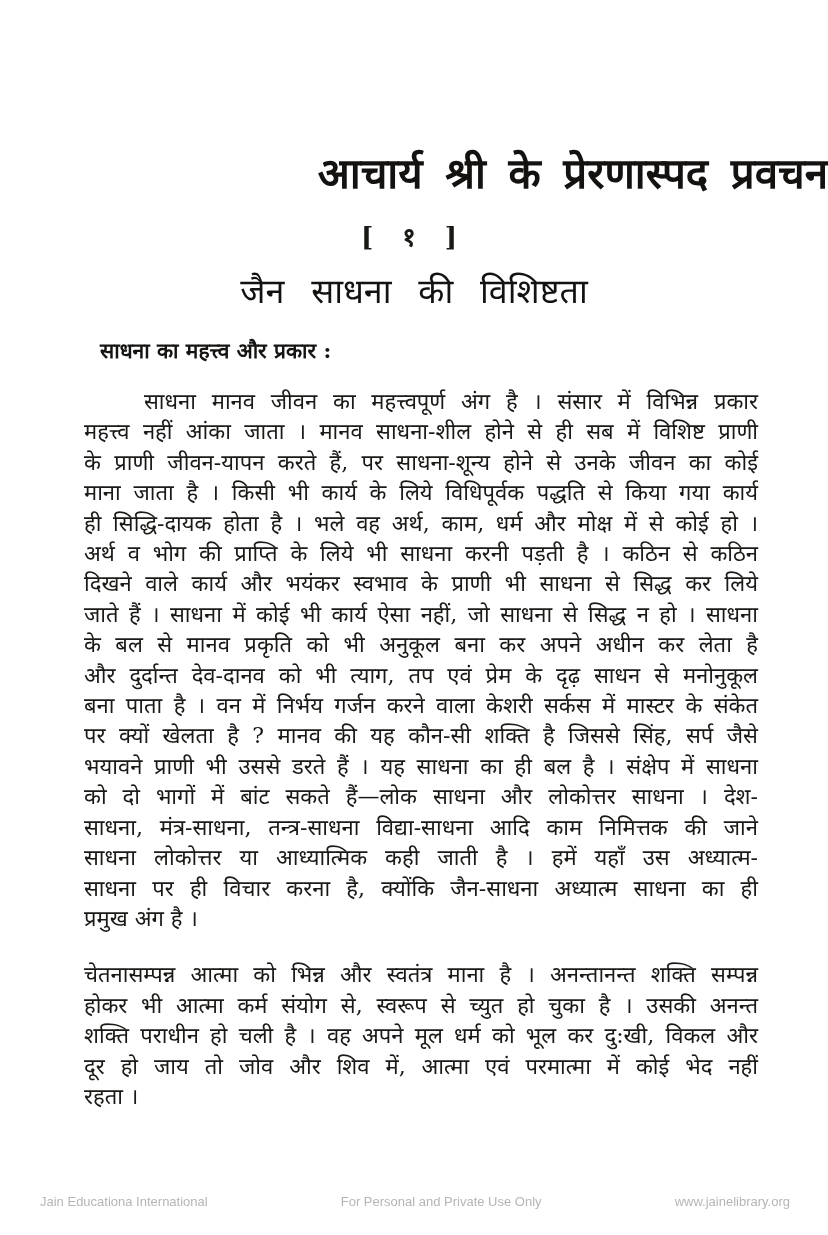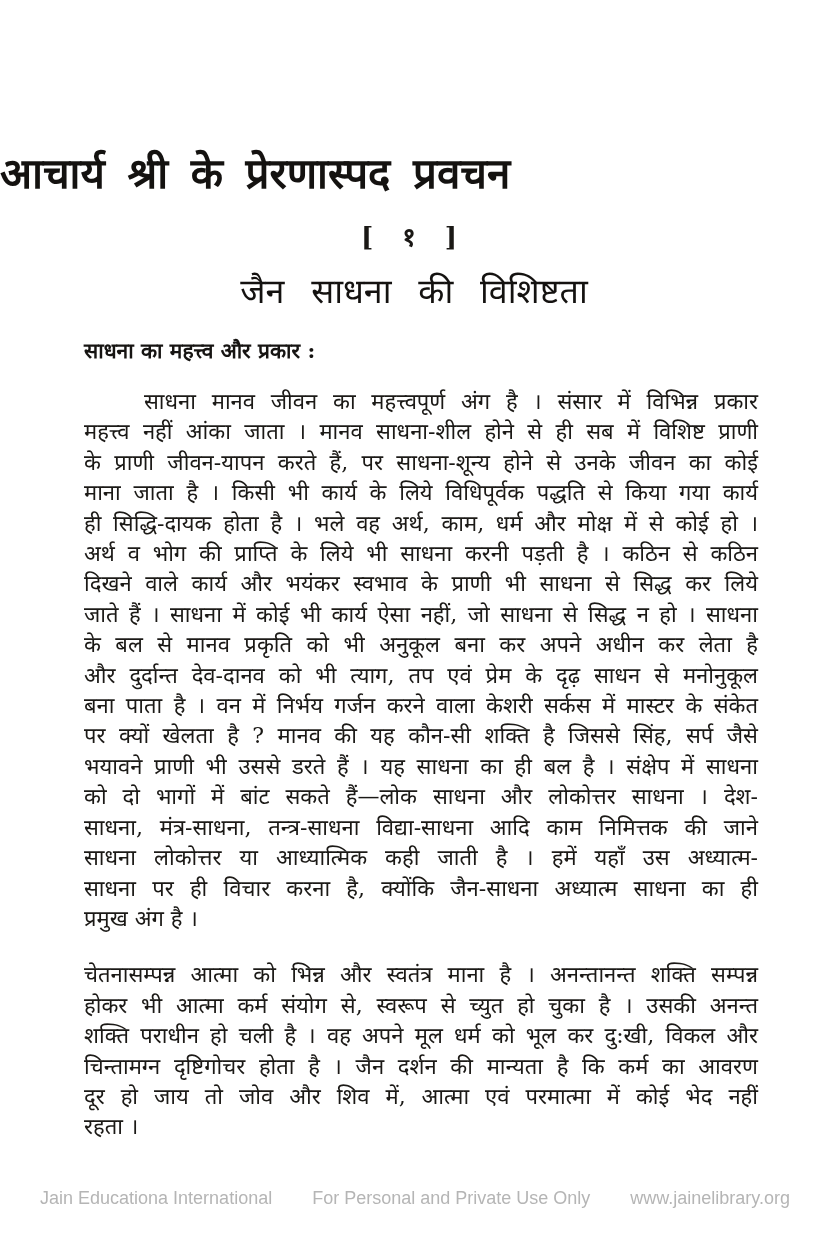--- a/index.html
+++ b/index.html
@@ -12,21 +12,21 @@
     width: 828px;
     height: 1235px;
     background: #ffffff;
     overflow: hidden;
     font-family: "DejaVu Serif", "Liberation Serif", serif;
     color: #161412;
   }
   .page-title {
     margin: 0;
     padding-top: 148px;
-    text-align: left;
+    text-align: right;
     font-size: 42px;
     line-height: 52px;
     font-weight: 700;
     word-spacing: 8px;
     color: #141210;
   }
   .chapter-number {
     margin-top: 22px;
     text-align: center;
     font-size: 26px;
@@ -43,21 +43,21 @@
     line-height: 42px;
     font-weight: 400;
     word-spacing: 16px;
     color: #141210;
   }
   .body-block {
     margin-left: 84px;
     width: 674px;
   }
   .section-heading {
-    margin: 0;
+    margin: 16px;
     margin-top: 26px;
     font-size: 21px;
     line-height: 26px;
     font-weight: 700;
     color: #161412;
   }
   .para {
     margin-top: 23px;
   }
   .para-2 {
@@ -82,21 +82,21 @@
   .footer {
     position: absolute;
     left: 0;
     right: 0;
     bottom: 26px;
     display: flex;
     justify-content: space-between;
     align-items: baseline;
     padding: 0 38px 0 40px;
     font-family: "Liberation Sans", sans-serif;
-    font-size: 18px;
+    font-size: 13px;
     color: #b5b5b5;
   }
 </style>
 </head>
 <body>
 
 <div class="page">
 
   <h1 class="page-title">आचार्य श्री के प्रेरणास्पद प्रवचन</h1>
 
@@ -126,21 +126,20 @@
       <div class="line just">साधना, मंत्र-साधना, तन्त्र-साधना विद्या-साधना आदि काम निमित्तक  की जाने</div>
       <div class="line just">साधना लोकोत्तर या आध्यात्मिक  कही  जाती  है ।  हमें  यहाँ  उस  अध्यात्म-</div>
       <div class="line just">साधना पर ही विचार करना है,  क्योंकि जैन-साधना  अध्यात्म  साधना  का ही</div>
       <div class="line">प्रमुख अंग है ।</div>
     </div>
 
     <div class="para para-2">
       <div class="line just">चेतनासम्पन्न  आत्मा  को भिन्न और स्वतंत्र  माना है ।  अनन्तानन्त शक्ति सम्पन्न</div>
       <div class="line just">होकर भी आत्मा कर्म संयोग  से,  स्वरूप  से च्युत हो  चुका  है ।  उसकी अनन्त</div>
       <div class="line just">शक्ति पराधीन हो चली है । वह अपने मूल धर्म को भूल कर दु:खी,  विकल और</div>
-      <div class="line just">चिन्तामग्न दृष्टिगोचर होता है । जैन दर्शन की मान्यता है कि कर्म का  आवरण</div>
       <div class="line just">दूर हो जाय तो जोव और शिव  में,  आत्मा  एवं  परमात्मा  में  कोई  भेद  नहीं</div>
       <div class="line">रहता ।</div>
     </div>
 
   </div>
 
   <div class="footer">
     <span>Jain Educationa International</span>
     <span>For Personal and Private Use Only</span>
     <span>www.jainelibrary.org</span>

